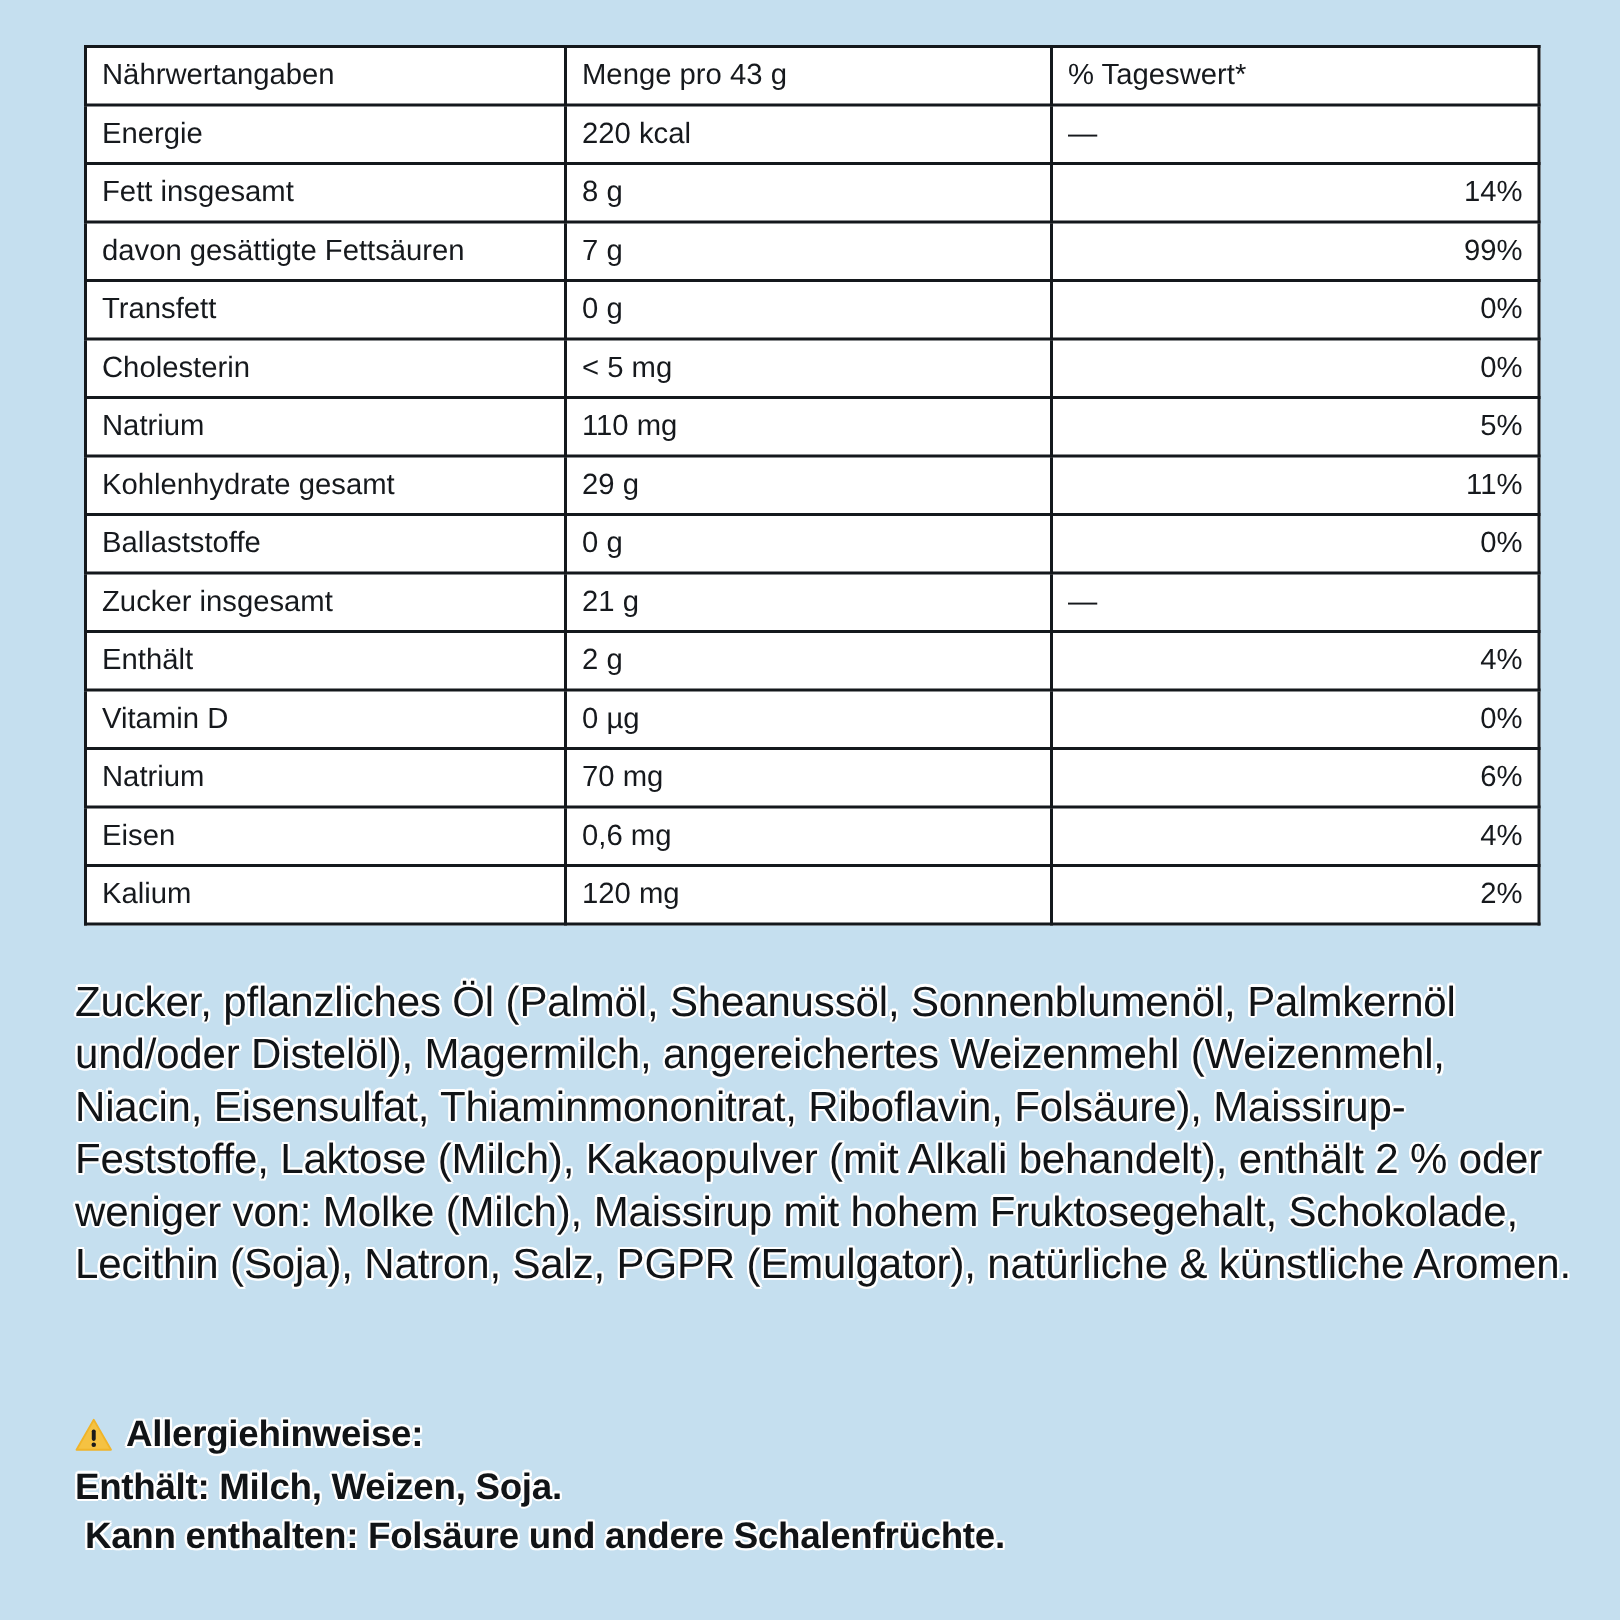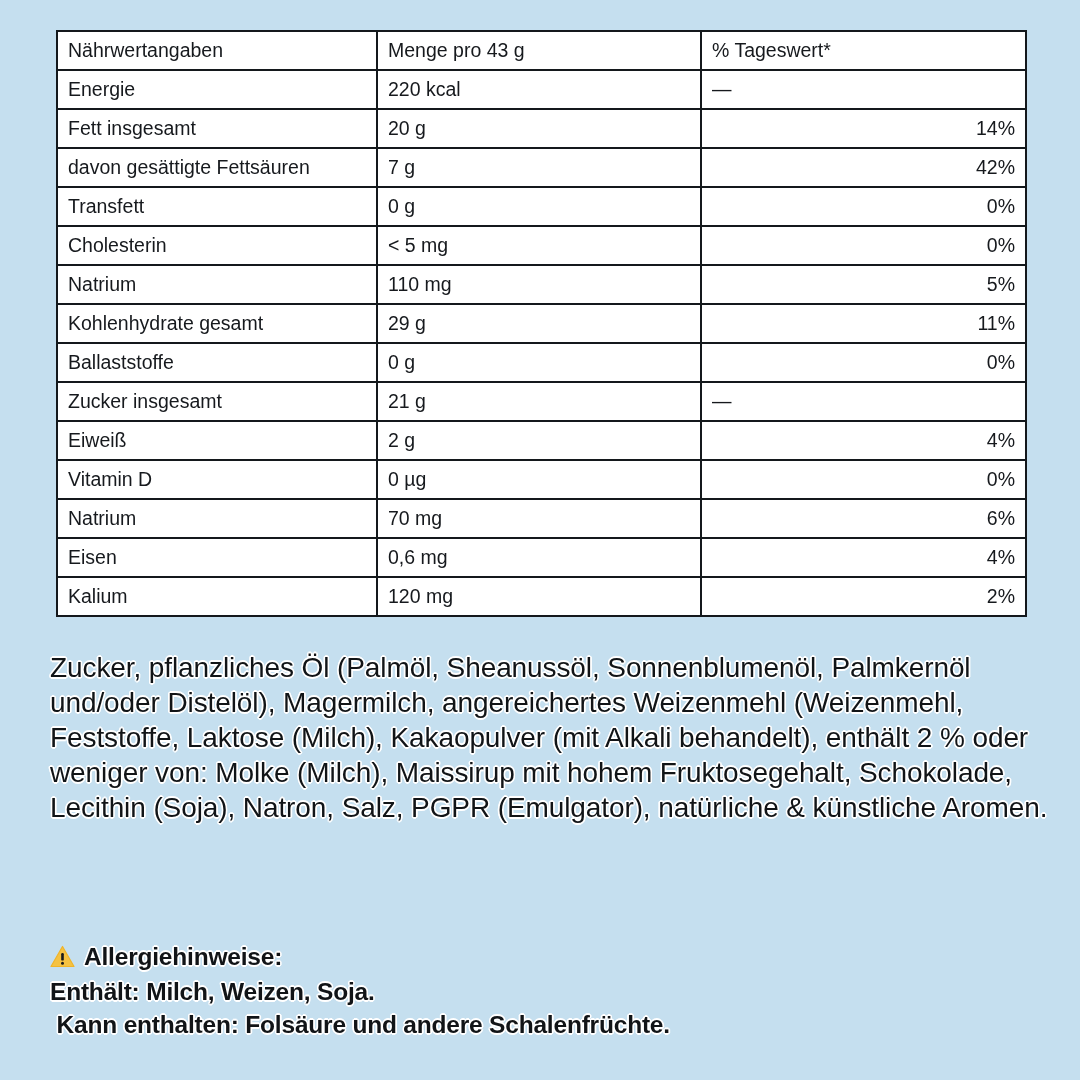--- a/index.html
+++ b/index.html
@@ -127,27 +127,27 @@
             <td>Menge pro 43 g</td>
             <td>% Tageswert*</td>
           </tr>
           <tr>
             <td>Energie</td>
             <td>220 kcal</td>
             <td class="dv dash">—</td>
           </tr>
           <tr>
             <td>Fett insgesamt</td>
-            <td>20 g</td>
+            <td>8 g</td>
             <td class="dv">14%</td>
           </tr>
           <tr>
             <td>davon gesättigte Fettsäuren</td>
             <td>7 g</td>
-            <td class="dv">42%</td>
+            <td class="dv">99%</td>
           </tr>
           <tr>
             <td>Transfett</td>
             <td>0 g</td>
             <td class="dv">0%</td>
           </tr>
           <tr>
             <td>Cholesterin</td>
             <td>&lt; 5 mg</td>
             <td class="dv">0%</td>
@@ -166,21 +166,21 @@
             <td>Ballaststoffe</td>
             <td>0 g</td>
             <td class="dv">0%</td>
           </tr>
           <tr>
             <td>Zucker insgesamt</td>
             <td>21 g</td>
             <td class="dv dash">—</td>
           </tr>
           <tr>
-            <td>Eiweiß</td>
+            <td>Enthält</td>
             <td>2 g</td>
             <td class="dv">4%</td>
           </tr>
           <tr>
             <td>Vitamin D</td>
             <td>0 µg</td>
             <td class="dv">0%</td>
           </tr>
           <tr>
             <td>Natrium</td>
@@ -198,20 +198,21 @@
             <td class="dv">2%</td>
           </tr>
         </tbody>
     </table>
   </div>
 
   <div class="text-block" id="ingredients-block">
     <div id="ingredients-lines">
         <div class="halo-line">Zucker, pflanzliches Öl (Palmöl, Sheanussöl, Sonnenblumenöl, Palmkernöl</div>
         <div class="halo-line">und/oder Distelöl), Magermilch, angereichertes Weizenmehl (Weizenmehl,</div>
+        <div class="halo-line">Niacin, Eisensulfat, Thiaminmononitrat, Riboflavin, Folsäure), Maissirup-</div>
         <div class="halo-line">Feststoffe, Laktose (Milch), Kakaopulver (mit Alkali behandelt), enthält 2 % oder</div>
         <div class="halo-line">weniger von: Molke (Milch), Maissirup mit hohem Fruktosegehalt, Schokolade,</div>
         <div class="halo-line">Lecithin (Soja), Natron, Salz, PGPR (Emulgator), natürliche &amp; künstliche Aromen.</div>
       </div>
   </div>
 
   <div class="text-block" id="allergens-block">
     <div class="section-heading">
       <span class="icon warn-icon">
         <svg width="25" height="23" viewBox="0 0 25 23" xmlns="http://www.w3.org/2000/svg">

